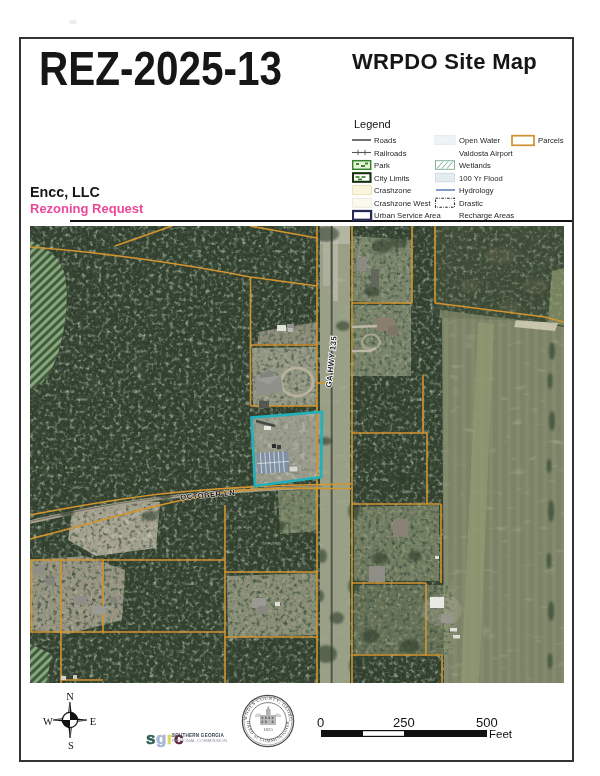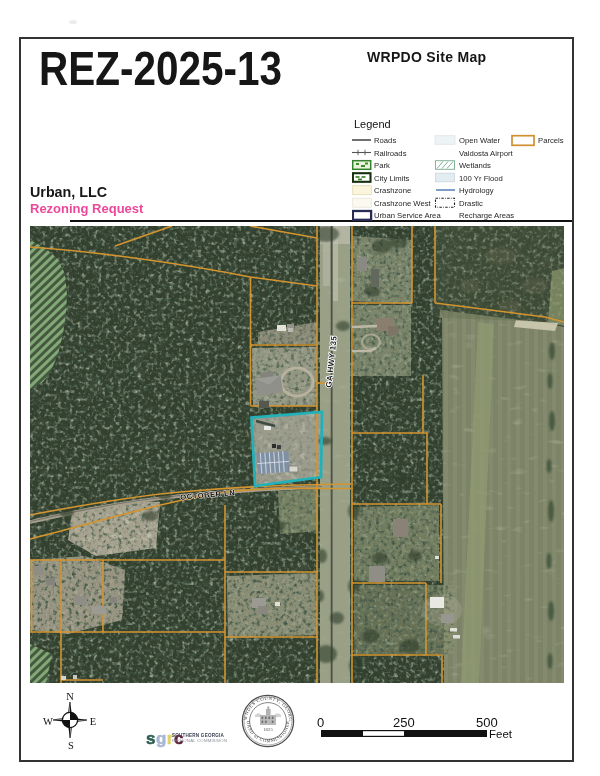--- a/index.html
+++ b/index.html
@@ -9,23 +9,23 @@
 </style>
 </head>
 <body>
 
 <div class="abs" style="left:69px;top:20px;width:8px;height:4px;background:#cfcfcf;border-radius:50%;opacity:0.4;"></div>
 
 <div class="abs" style="left:19px;top:37px;width:551px;height:721px;border:2px solid #333333;"></div>
 
 <div class="abs" style="left:39px;top:41px;font-size:40.5px;font-weight:bold;color:#161616;transform:scaleY(1.19);transform-origin:top left;">REZ-2025-13</div>
 
-<div class="abs" style="left:367px;top:48.5px;font-size:14px;font-weight:bold;color:#161616;letter-spacing:0.3px;">WRPDO Site Map</div>
-
-<div class="abs" style="left:30px;top:184px;font-size:14.3px;font-weight:bold;color:#161616;">Urban, LLC</div>
+<div class="abs" style="left:352px;top:48.5px;font-size:22px;font-weight:bold;color:#161616;letter-spacing:0.3px;">WRPDO Site Map</div>
+
+<div class="abs" style="left:30px;top:184px;font-size:14.3px;font-weight:bold;color:#161616;">Encc, LLC</div>
 
 <div class="abs" style="left:30px;top:200.5px;font-size:13px;font-weight:bold;color:#ec4899;">Rezoning Request</div>
 
 <div class="abs" style="left:70px;top:220px;width:502px;height:2px;background:#111;"></div>
 
 <div class="abs" style="left:352px;top:113px;width:220px;height:108px;">
 
   <div class="abs" style="left:2px;top:4.5px;font-size:11px;font-weight:normal;color:#111;">Legend</div>
   <svg class="abs" style="left:0;top:17.5px;" width="221" height="94" viewBox="0 0 221 94">
 

